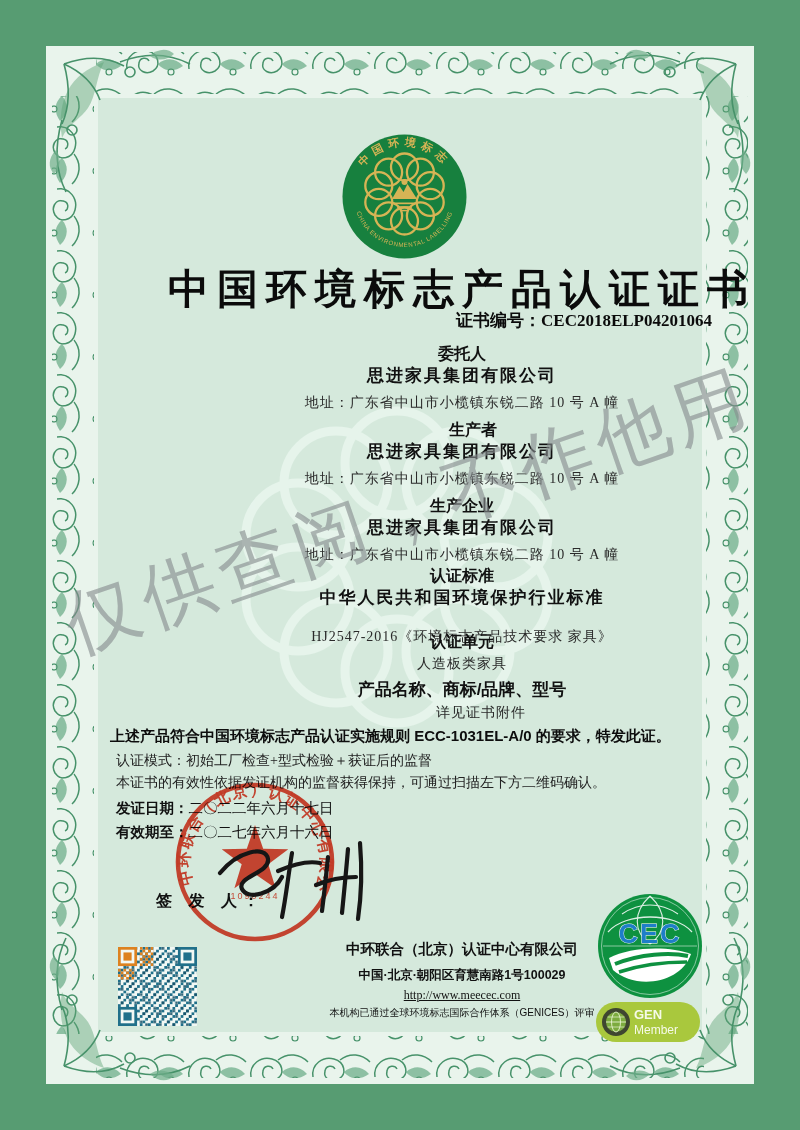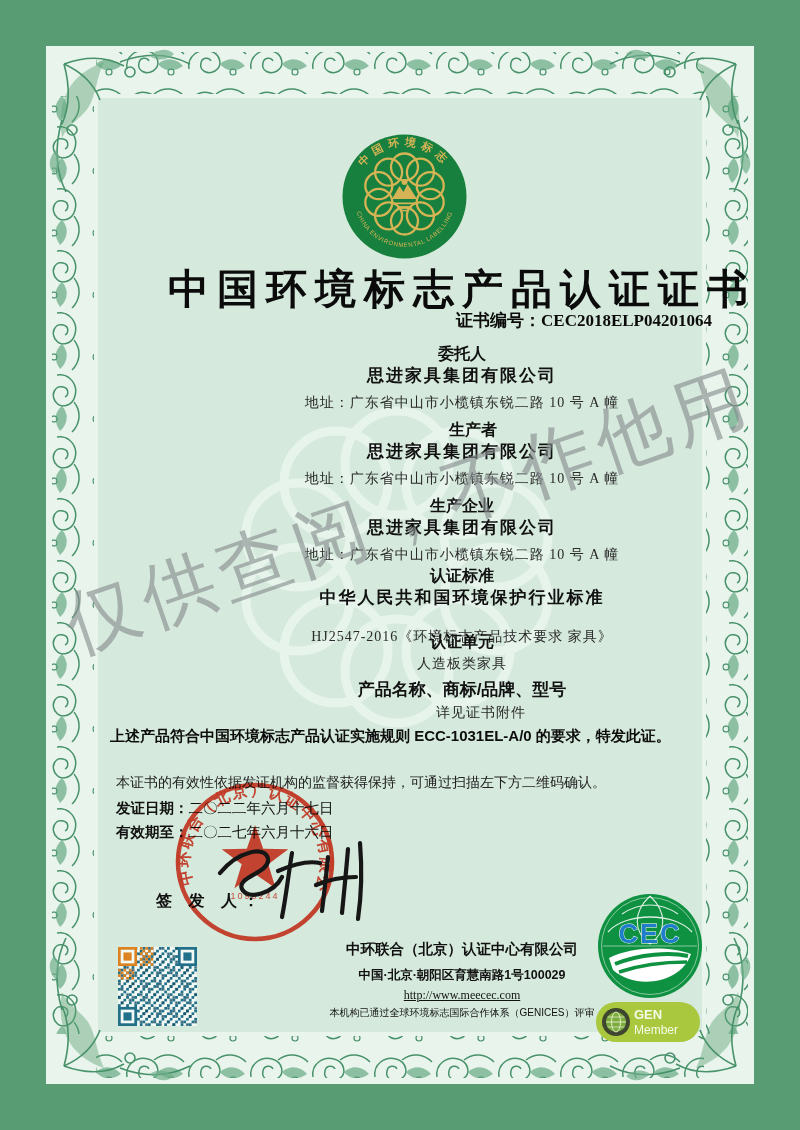--- a/index.html
+++ b/index.html
@@ -140,20 +140,21 @@
   <div class="abs ctr sec-name" style="top:586px;">中华人民共和国环境保护行业标准</div>
   <div class="abs ctr sec-detail" style="top:628px;">HJ2547-2016《环境标志产品技术要求 家具》</div>
 
   <div class="abs ctr sec-label" style="top:632px;">认证单元</div>
   <div class="abs ctr sec-detail" style="top:655px;">人造板类家具</div>
 
   <div class="abs ctr sec-label" style="top:678px;font-size:17px;">产品名称、商标/品牌、型号</div>
   <div class="abs ctr sec-detail" style="top:704px;margin-left:19px;">详见证书附件</div>
 
   <div class="abs statement" style="left:102px;top:727px;width:606px;margin-left:8px;">上述产品符合中国环境标志产品认证实施规则 ECC-1031EL-A/0 的要求，特发此证。</div>
+  <div class="abs bodyline" style="left:116px;top:752px;">认证模式：初始工厂检查+型式检验＋获证后的监督</div>
   <div class="abs bodyline" style="left:116px;top:774px;">本证书的有效性依据发证机构的监督获得保持，可通过扫描左下方二维码确认。</div>
 
   <div class="abs rowline" style="left:116px;top:799px;">
     <b>发证日期：</b><span class="val">二〇二二年六月十七日</span>
   </div>
   <div class="abs rowline" style="left:116px;top:823px;">
     <b>有效期至：</b><span class="val">二〇二七年六月十六日</span>
   </div>
 
   <div class="abs signer" style="left:116px;top:891px;margin-left:40px;">签 发 人：</div>

